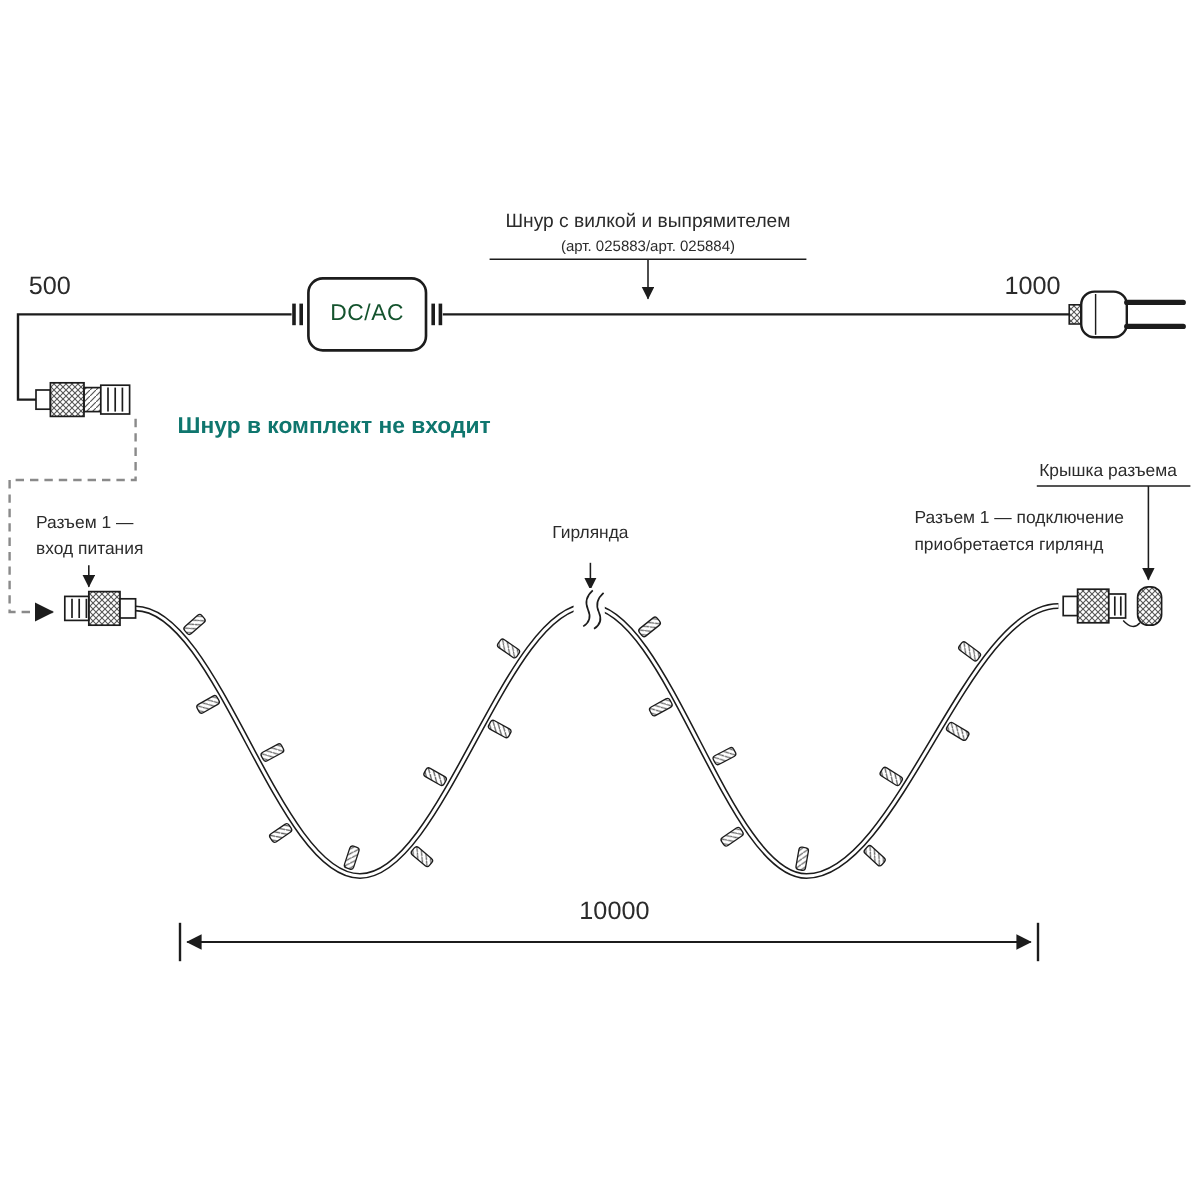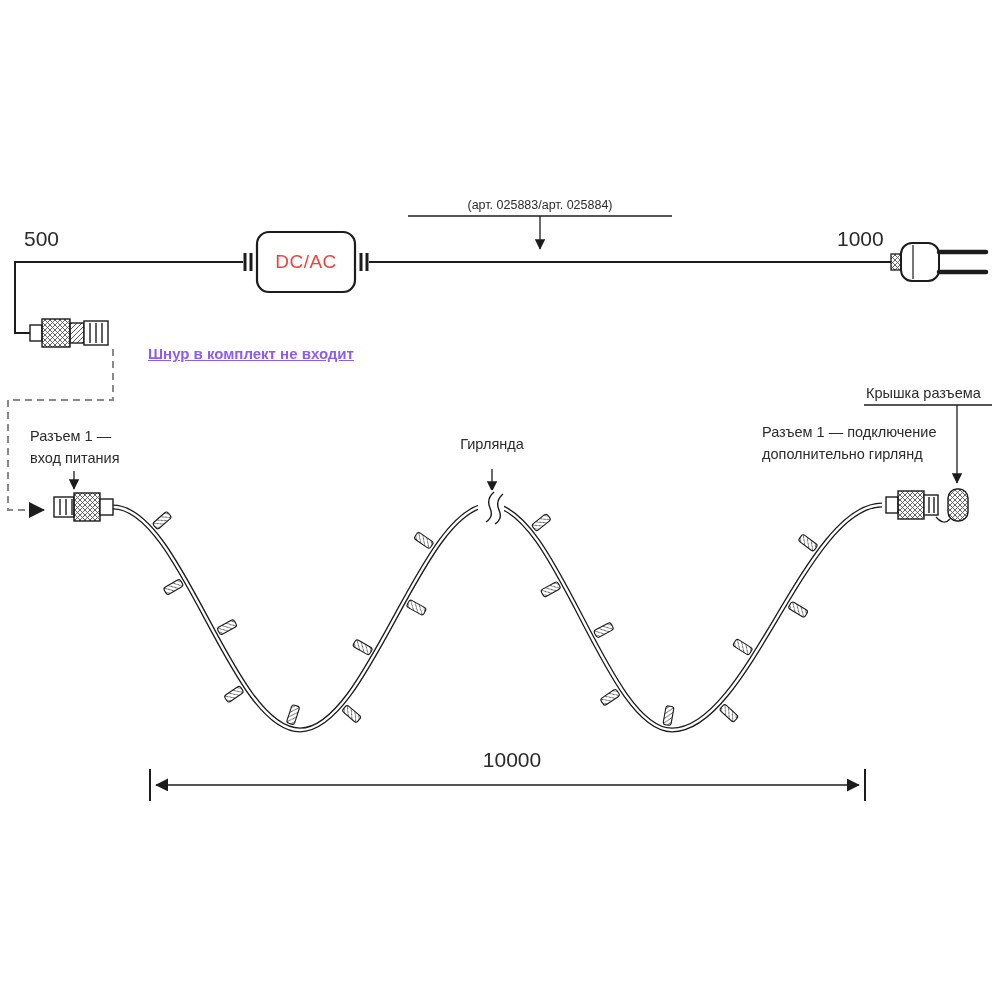--- a/index.html
+++ b/index.html
@@ -4,22 +4,22 @@
 <style>
   html,body{margin:0;padding:0;background:#fff;}
   .stage{position:relative;width:1000px;height:1000px;background:#fff;
          font-family:"Liberation Sans",sans-serif;overflow:hidden;}
   .stage svg{position:absolute;left:0;top:0;}
   .lbl{position:absolute;color:#2b2b2b;white-space:nowrap;line-height:1.15;}
   .cx{transform:translateX(-50%);}
   .t-title{font-size:16px;}
   .t-sub{font-size:12.5px;}
   .t-dim{font-size:21px;}
-  .t-box{font-size:19px;letter-spacing:.5px;color:#ef4444;}
-  .t-note{font-size:15px;font-weight:bold;color:#8b5cf6;text-decoration:underline;}
+  .t-box{font-size:19px;letter-spacing:.5px;color:#14532d;}
+  .t-note{font-size:19px;font-weight:bold;color:#0f766e;}
   .t-lbl{font-size:14.5px;}
   .ctr{transform:translate(-50%,-50%);}
 </style>
 </head>
 <body>
 
 <div class="stage">
 
   <svg id="diagram" width="1000" height="1000" viewBox="0 0 1000 1000">
     <defs>
@@ -163,33 +163,34 @@
       <rect x="948" y="489" width="20" height="32" rx="9" fill="url(#xhatch)"></rect>
     </g>
 
     <g stroke="#1c1c1c" fill="none">
       <line x1="150" y1="769" x2="150" y2="801" stroke-width="2"></line>
       <line x1="865" y1="769" x2="865" y2="801" stroke-width="2"></line>
       <path d="M156 785 H859" stroke-width="1.6" marker-start="url(#arr)" marker-end="url(#arr)"></path>
     </g>
   </svg>
 
+  <div class="lbl t-title cx" style="left:540px;top:176px;">Шнур с вилкой и выпрямителем</div>
   <div class="lbl t-sub cx" style="left:540px;top:198px;">(арт. 025883/арт. 025884)</div>
 
   <div class="lbl t-dim" style="left:24px;top:227px;">500</div>
   <div class="lbl t-dim" style="left:837px;top:227px;">1000</div>
 
   <div class="lbl t-box ctr" style="left:306px;top:262px;">DC/AC</div>
 
   <div class="lbl t-note" style="left:148px;top:345px;">Шнур в комплект не входит</div>
 
   <div class="lbl t-lbl" style="left:30px;top:428px;">Разъем 1 —</div>
   <div class="lbl t-lbl" style="left:30px;top:450px;text-align:center;">вход питания</div>
 
   <div class="lbl t-lbl cx" style="left:492px;top:436px;">Гирлянда</div>
 
   <div class="lbl t-lbl" style="left:762px;top:424px;">Разъем 1 — подключение</div>
-  <div class="lbl t-lbl" style="left:762px;top:446px;">дополнительно гирлянд</div>
+  <div class="lbl t-lbl" style="left:762px;top:446px;">приобретается гирлянд</div>
 
   <div class="lbl t-lbl" style="left:866px;top:385px;">Крышка разъема</div>
 
   <div class="lbl t-dim cx" style="left:512px;top:748px;">10000</div>
 </div>
 
 </body></html>

